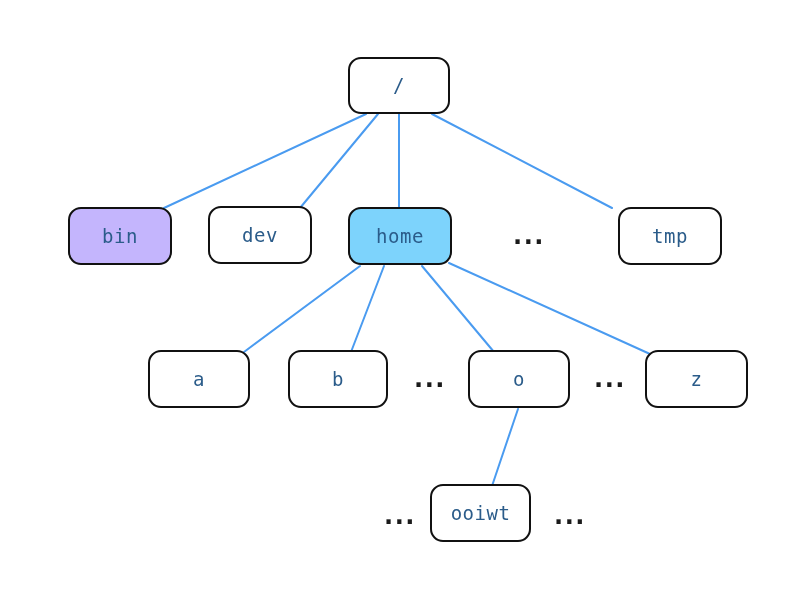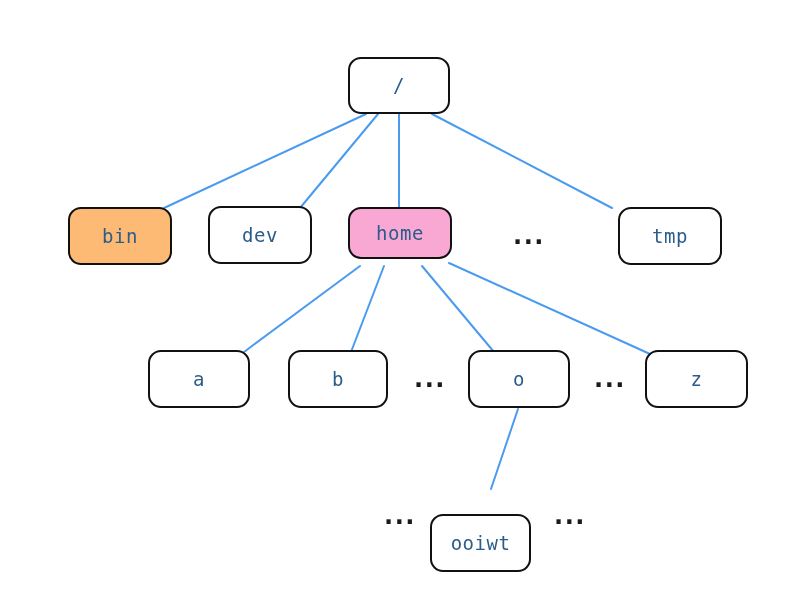--- a/index.html
+++ b/index.html
@@ -75,45 +75,45 @@
       <line x1="384" y1="266" x2="351" y2="352" stroke="#4a9bf0" stroke-width="2" stroke-linecap="round"></line>
       <line x1="422" y1="266" x2="494" y2="352" stroke="#4a9bf0" stroke-width="2" stroke-linecap="round"></line>
       <line x1="449" y1="263" x2="650" y2="354" stroke="#4a9bf0" stroke-width="2" stroke-linecap="round"></line>
       <line x1="518" y1="409" x2="491" y2="489" stroke="#4a9bf0" stroke-width="2" stroke-linecap="round"></line>
     </svg>
 
   <div id="node-layer">
       <div class="node" style="left: 348px; top: 57px; width: 102px; height: 57px; border-color: rgb(17, 17, 17); background: rgb(255, 255, 255);">
         <span class="node-label" style="color: rgb(43, 92, 138);">/</span>
       </div>
-      <div class="node" style="left: 68px; top: 207px; width: 104px; height: 58px; border-color: rgb(17, 17, 17); background: #fdba74;">
+      <div class="node" style="left: 68px; top: 207px; width: 104px; height: 58px; border-color: rgb(17, 17, 17); background: #c4b5fd;">
         <span class="node-label" style="color: rgb(43, 92, 138);">bin</span>
       </div>
       <div class="node" style="left: 208px; top: 206px; width: 104px; height: 58px; border-color: rgb(17, 17, 17); background: rgb(255, 255, 255);">
         <span class="node-label" style="color: rgb(43, 92, 138);">dev</span>
       </div>
-      <div class="node" style="left: 348px; top: 207px; width: 104px; height: 52px; border-color: rgb(17, 17, 17); background: #f9a8d4;">
+      <div class="node" style="left: 348px; top: 207px; width: 104px; height: 58px; border-color: rgb(17, 17, 17); background: #7dd3fc;">
         <span class="node-label" style="color: rgb(43, 92, 138);">home</span>
       </div>
       <div class="node" style="left: 618px; top: 207px; width: 104px; height: 58px; border-color: rgb(17, 17, 17); background: rgb(255, 255, 255);">
         <span class="node-label" style="color: rgb(43, 92, 138);">tmp</span>
       </div>
       <div class="node" style="left: 148px; top: 350px; width: 102px; height: 58px; border-color: rgb(17, 17, 17); background: rgb(255, 255, 255);">
         <span class="node-label" style="color: rgb(43, 92, 138);">a</span>
       </div>
       <div class="node" style="left: 288px; top: 350px; width: 100px; height: 58px; border-color: rgb(17, 17, 17); background: rgb(255, 255, 255);">
         <span class="node-label" style="color: rgb(43, 92, 138);">b</span>
       </div>
       <div class="node" style="left: 468px; top: 350px; width: 102px; height: 58px; border-color: rgb(17, 17, 17); background: rgb(255, 255, 255);">
         <span class="node-label" style="color: rgb(43, 92, 138);">o</span>
       </div>
       <div class="node" style="left: 645px; top: 350px; width: 103px; height: 58px; border-color: rgb(17, 17, 17); background: rgb(255, 255, 255);">
         <span class="node-label" style="color: rgb(43, 92, 138);">z</span>
       </div>
-      <div class="node" style="left: 430px; top: 514px; width: 101px; height: 58px; border-color: rgb(17, 17, 17); background: rgb(255, 255, 255);">
+      <div class="node" style="left: 430px; top: 484px; width: 101px; height: 58px; border-color: rgb(17, 17, 17); background: rgb(255, 255, 255);">
         <span class="node-label" style="color: rgb(43, 92, 138);">ooiwt</span>
       </div>
     </div>
   <div id="ellipsis-layer">
       <div class="ellipsis" style="left: 505px; top: 221px; width: 48px; height: 30px; color: rgb(26, 26, 26);">...</div>
       <div class="ellipsis" style="left: 408px; top: 364px; width: 44px; height: 30px; color: rgb(26, 26, 26);">...</div>
       <div class="ellipsis" style="left: 588px; top: 364px; width: 44px; height: 30px; color: rgb(26, 26, 26);">...</div>
       <div class="ellipsis" style="left: 378px; top: 501px; width: 44px; height: 30px; color: rgb(26, 26, 26);">...</div>
       <div class="ellipsis" style="left: 548px; top: 501px; width: 44px; height: 30px; color: rgb(26, 26, 26);">...</div>
     </div>

